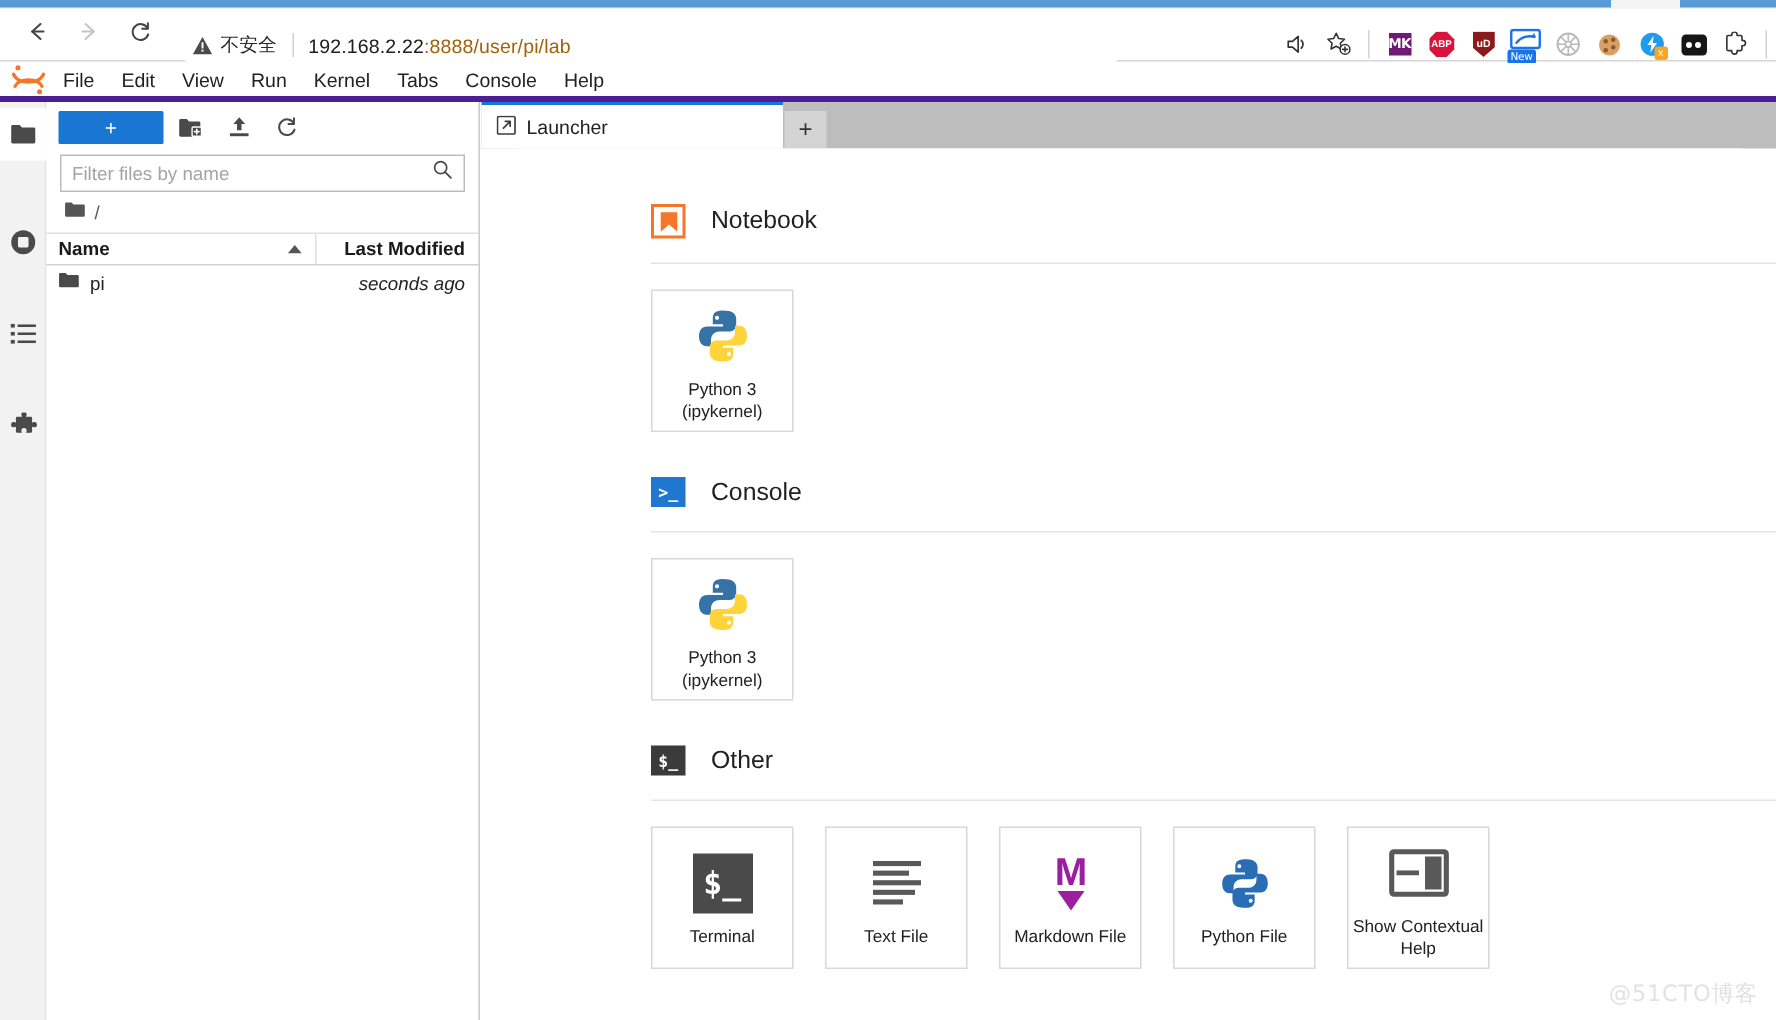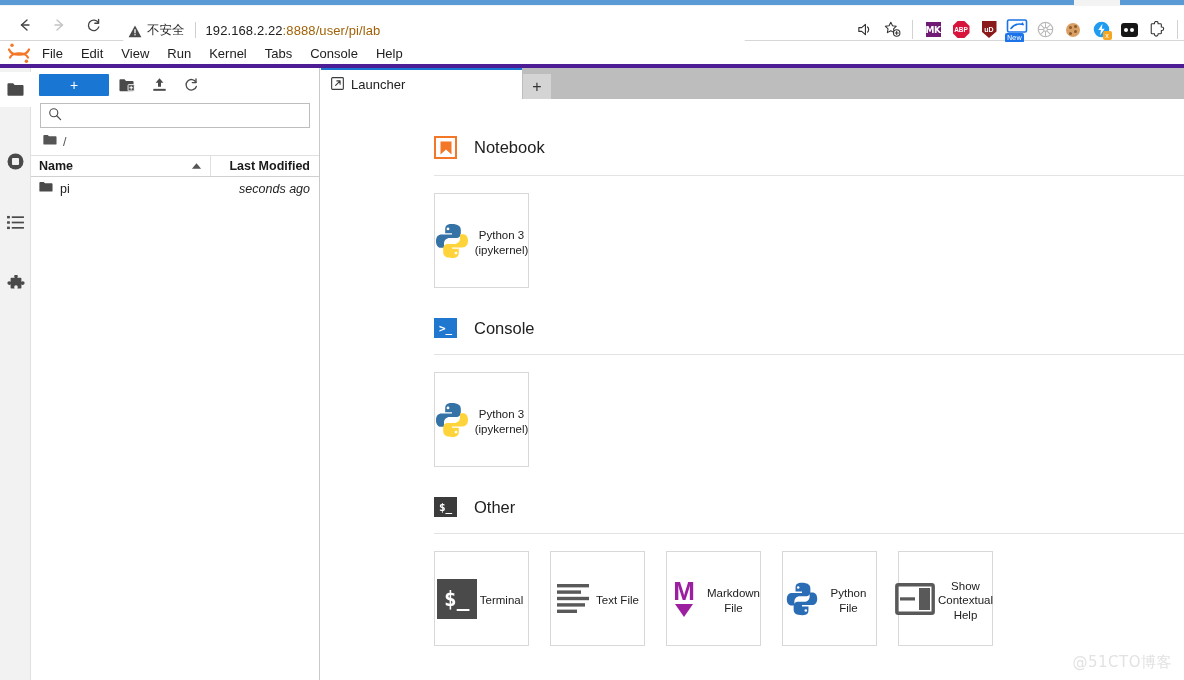--- a/index.html
+++ b/index.html
@@ -19,21 +19,21 @@
     position: absolute; top: 0; left: 0; width: 1074px; height: 5px;
     background: #5b9bd5;
   }
   .tabstrip-blue2 {
     position: absolute; top: 0; left: 1120px; width: 64px; height: 5px;
     background: #5b9bd5;
   }
   .browser-toolbar {
     position: absolute; top: 6px; left: 0; width: 1184px; height: 35px;
     background: #ffffff; border-bottom: 1px solid #d6d6d6;
-    display: flex; align-items: flex-end;
+    display: flex; align-items: flex-start;
   }
   .nav-btn {
     width: 34px; height: 30px; display: flex; align-items: center;
     justify-content: center; color: #444; font-size: 17px;
   }
   .nav-btn.back { margin-left: 8px; }
   .nav-btn.disabled { color: #c4c4c4; }
   .omnibox {
     position: absolute; left: 118px; top: 11px;
     width: 632px; height: 26px;
@@ -206,21 +206,21 @@
     display: flex; align-items: center; gap: 17px;
     padding-left: 113px; margin-top: 37px;
   }
   .lsec-title { font-size: 16.5px; color: #212121; }
   .lsec-divider {
     height: 1px; background: #e3e3e3; margin: 16px 0 0 113px; width: 750px;
   }
   .lcards { display: flex; gap: 21px; padding-left: 113px; margin-top: 17px; }
   .lcard {
     width: 95px; height: 95px; border: 1px solid #d8d8d8; background: #fff;
-    display: flex; align-items: center;
+    display: flex; flex-direction: column; align-items: center;
     justify-content: center; cursor: pointer; box-shadow: 0 0 0 0 rgba(0,0,0,0);
   }
   .lcard-icon {
     height: 50px; display: flex; align-items: center; justify-content: center;
   }
   .lcard-label {
     font-size: 11.5px; color: #212121; text-align: center; line-height: 1.25;
     margin-top: 4px; padding: 0 3px;
   }
 
@@ -441,20 +441,21 @@
       </div>
       <div class="fb-tb-icon">
         <svg width="16" height="16" viewBox="0 0 18 18">
             <path d="M14.6 6 A5.9 5.9 0 1 0 15 10.6" fill="none" stroke="#4a4a4a" stroke-width="1.5" stroke-linecap="round"></path>
             <path d="M14.6 2.1 L14.6 6.3 L10.5 6.3" fill="none" stroke="#4a4a4a" stroke-width="1.5" stroke-linecap="round" stroke-linejoin="round"></path>
           </svg>
       </div>
     </div>
 
     <div class="fb-filter">
+      <input type="text" placeholder="Filter files by name" style="">
       <span>
         <svg width="14" height="14" viewBox="0 0 16 16">
             <circle cx="6.6" cy="6.6" r="4.6" fill="none" stroke="#4a4a4a" stroke-width="1.3"></circle>
             <path d="M10 10 L14.4 14.4" stroke="#4a4a4a" stroke-width="1.4" stroke-linecap="round"></path>
           </svg>
       </span>
     </div>
 
     <div class="fb-breadcrumb">
       <span>

